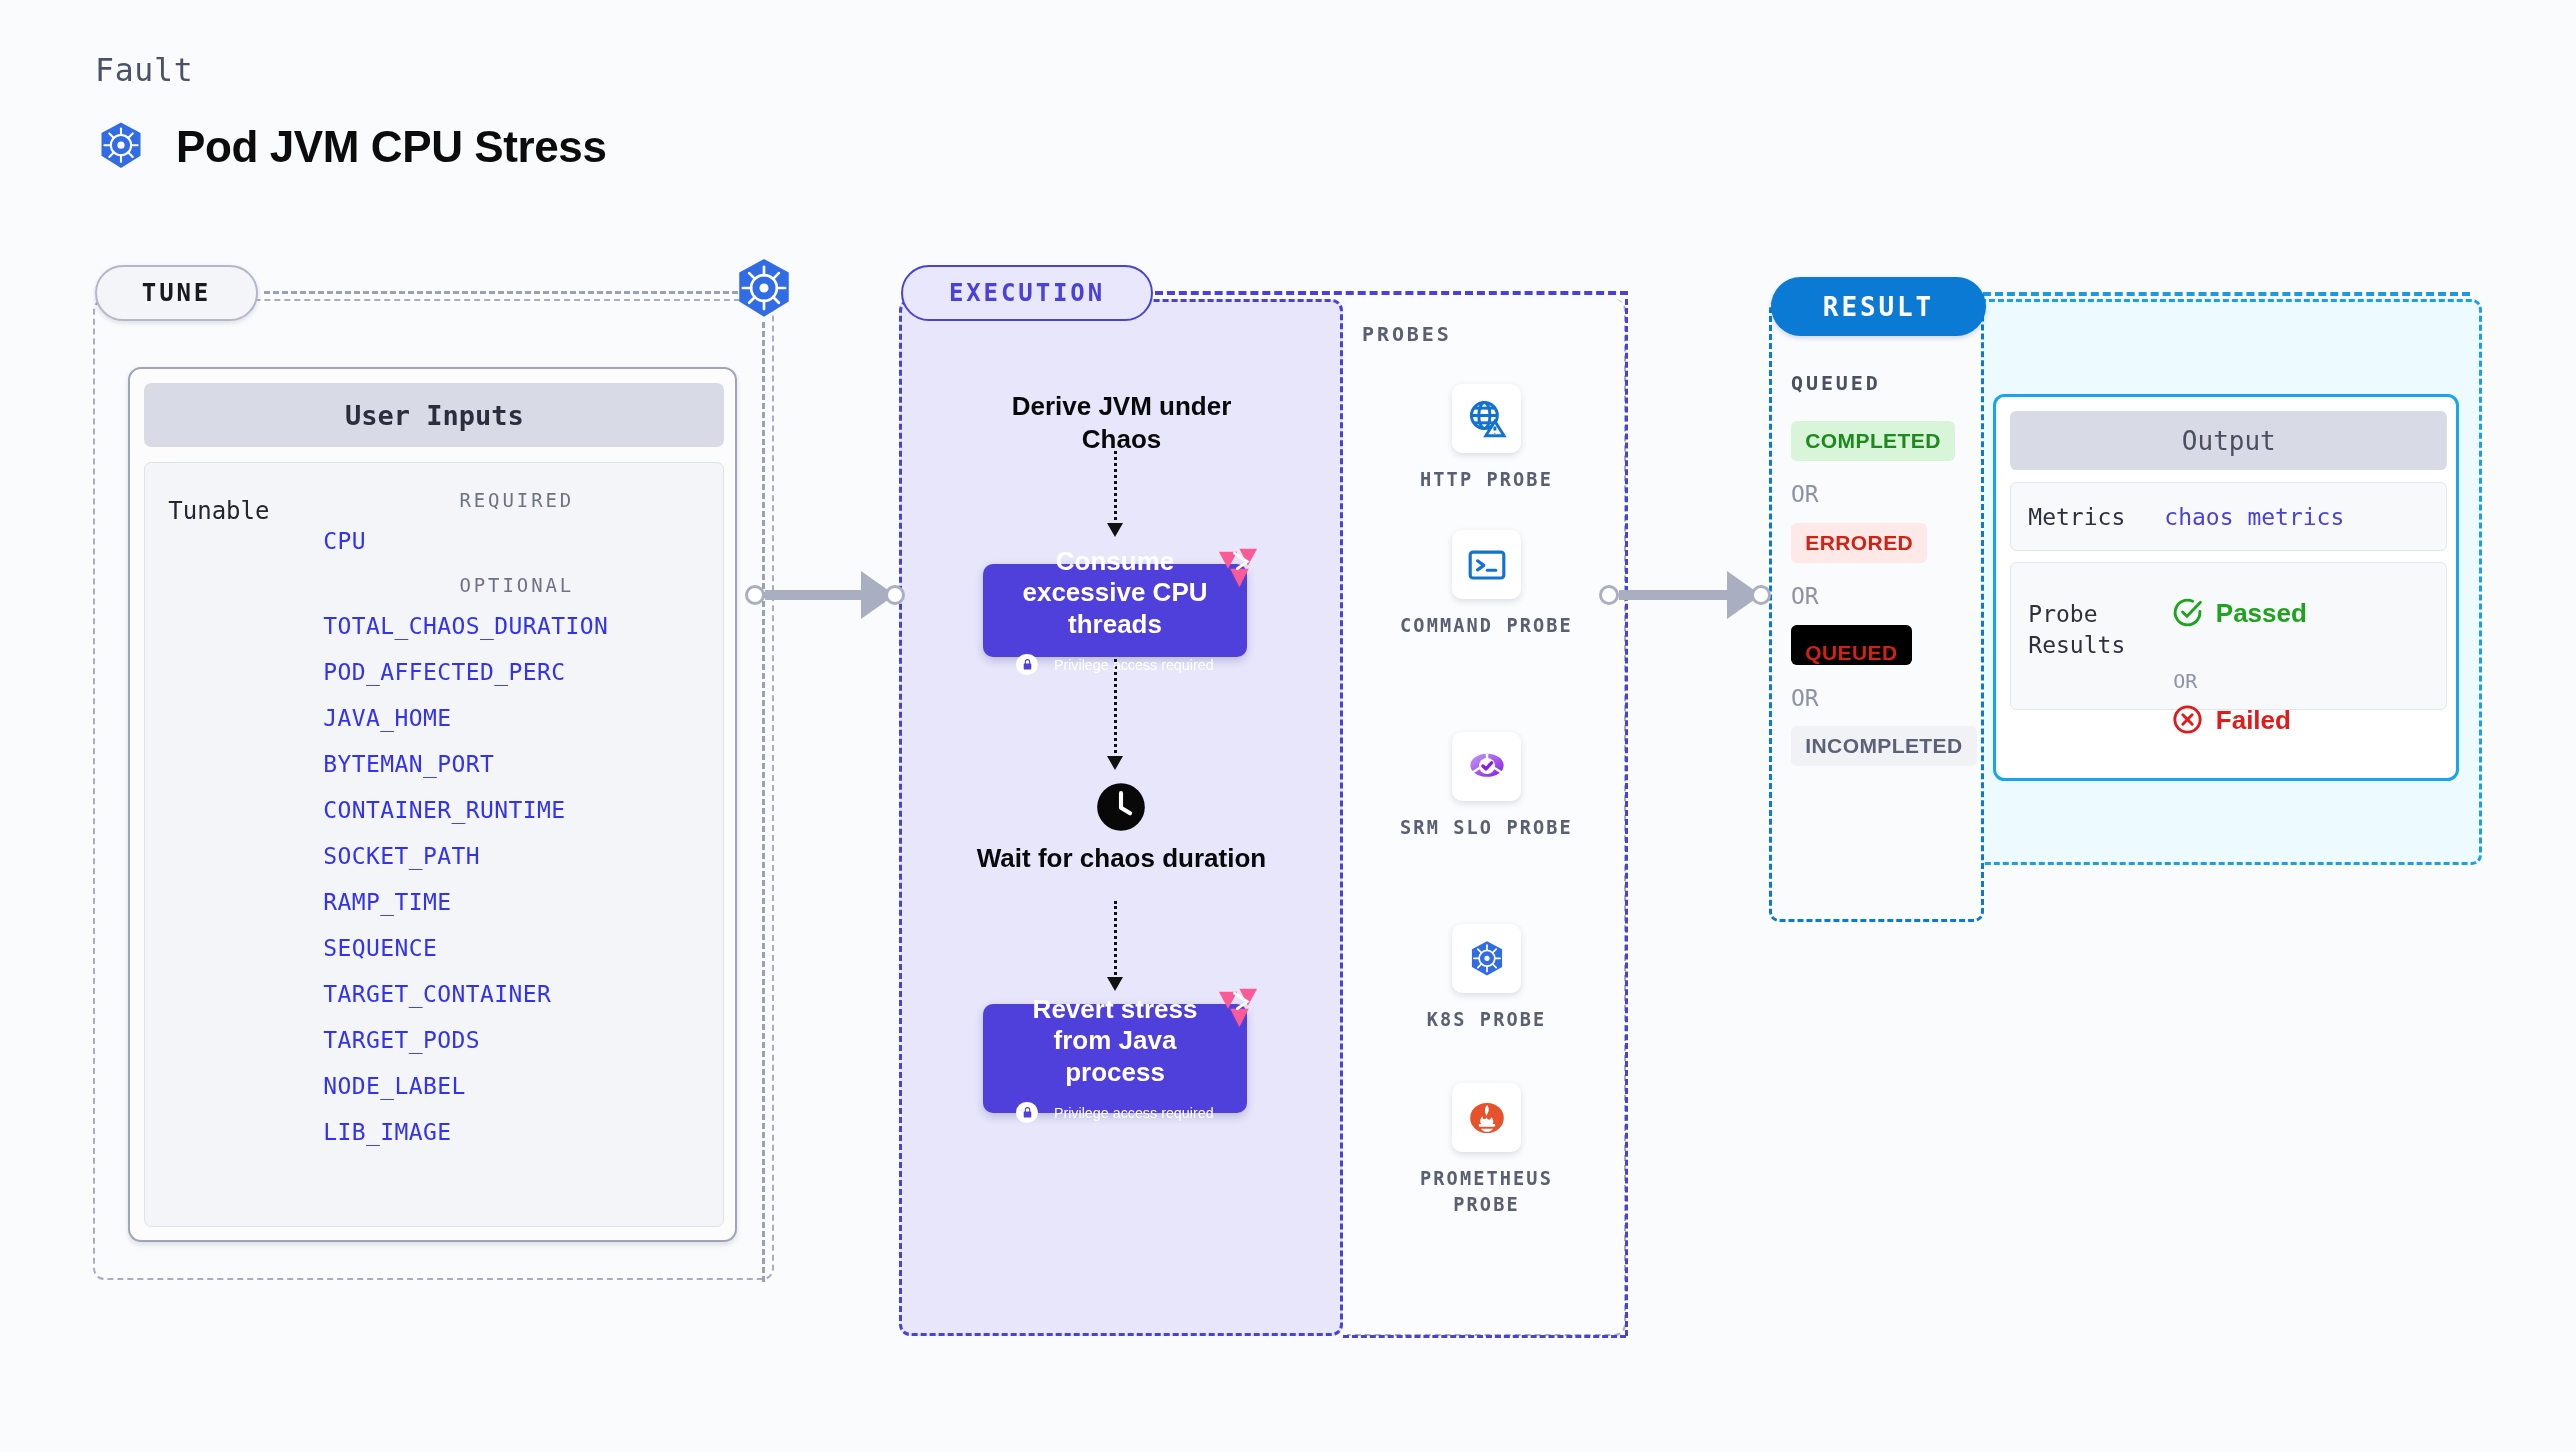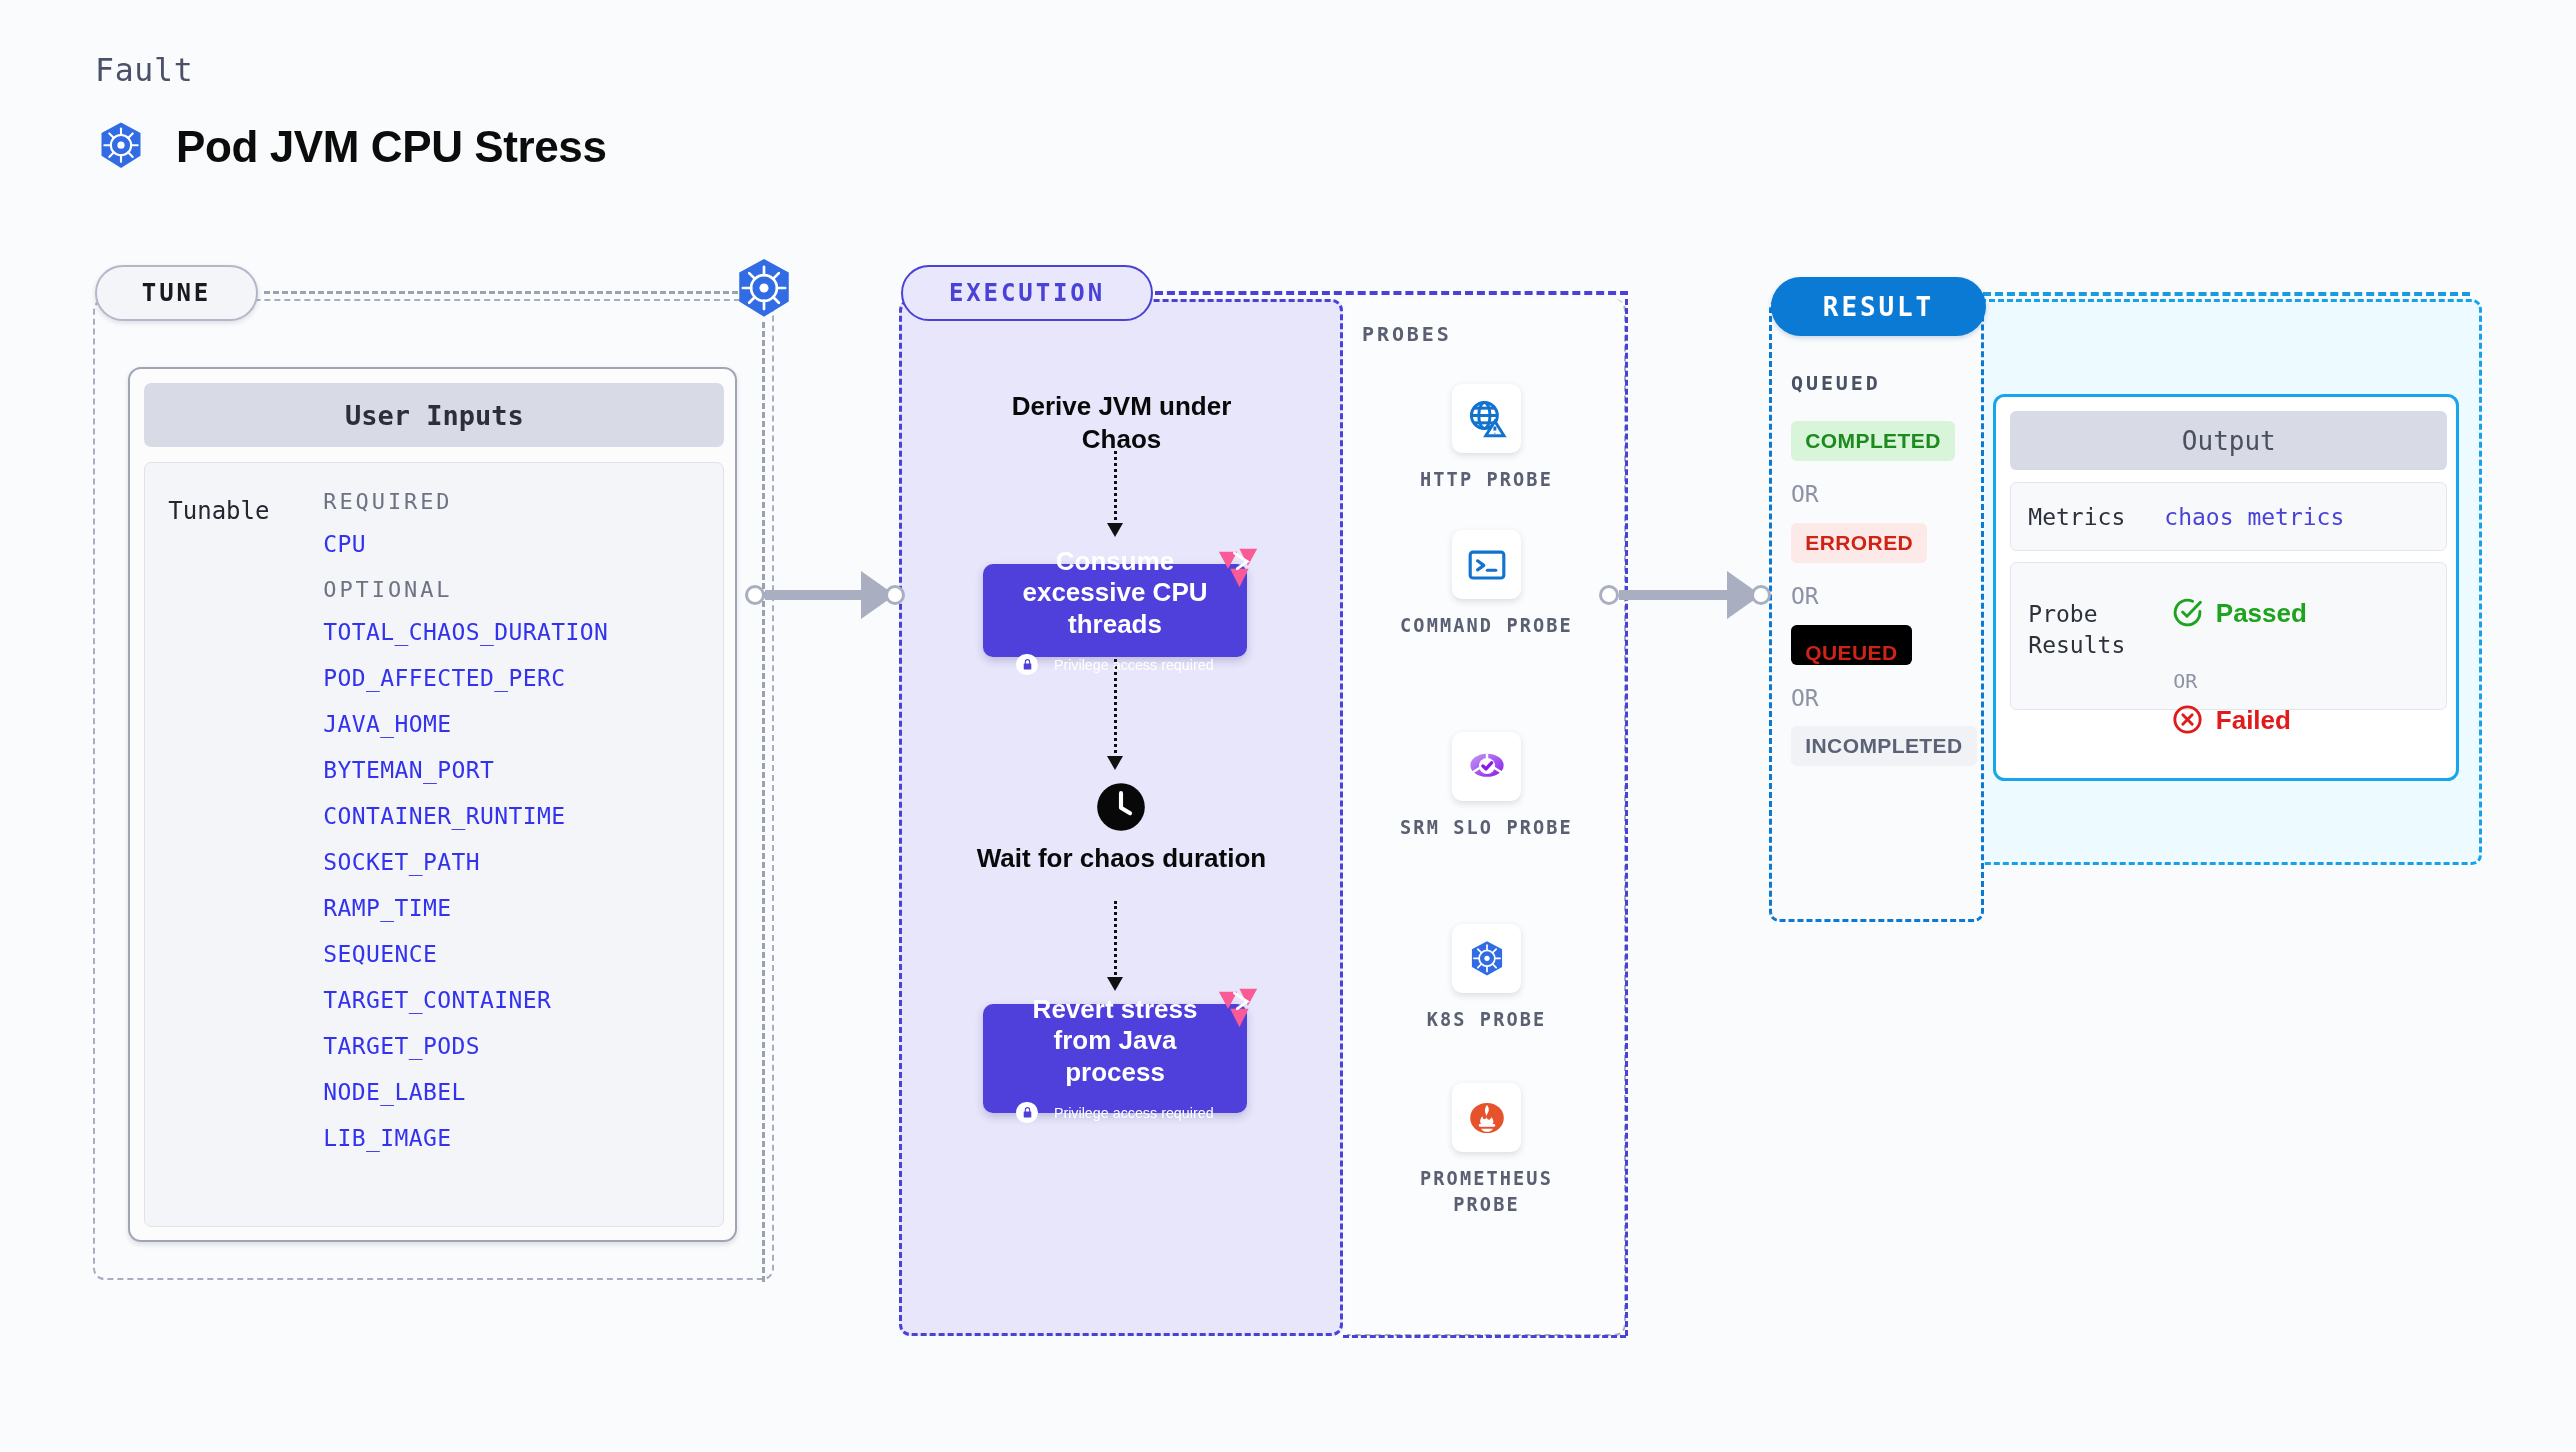--- a/index.html
+++ b/index.html
@@ -69,21 +69,21 @@
     background:#f4f5f9; border:1.4px solid #dfe2ea; border-radius:7.2px;
   }
   #tunable-label {
     position:absolute; left:23px; top:34px;
     font-family:"DejaVu Sans Mono","Liberation Mono", monospace;
     font-size:24px; color:#23262f;
   }
   #tunable-list { position:absolute; left:178px; top:26px; width:387px; }
   .grp-label {
     font-family:"DejaVu Sans Mono","Liberation Mono", monospace;
-    font-size:22px; letter-spacing:2.9px; color:#6d7382; margin-bottom:17px;
+    font-size:19px; letter-spacing:2.9px; color:#6d7382; margin-bottom:17px;text-align:center;
   }
   .grp-label.second { margin-top:17px; }
   .tunable-item {
     font-family:"DejaVu Sans Mono","Liberation Mono", monospace;
     font-size:23px; color:#3333ee; margin-bottom:20px; letter-spacing:0.4px;
   }
 
   
   #exec-panel {
     left:899px; top:299px; width:444px; height:1037px;

